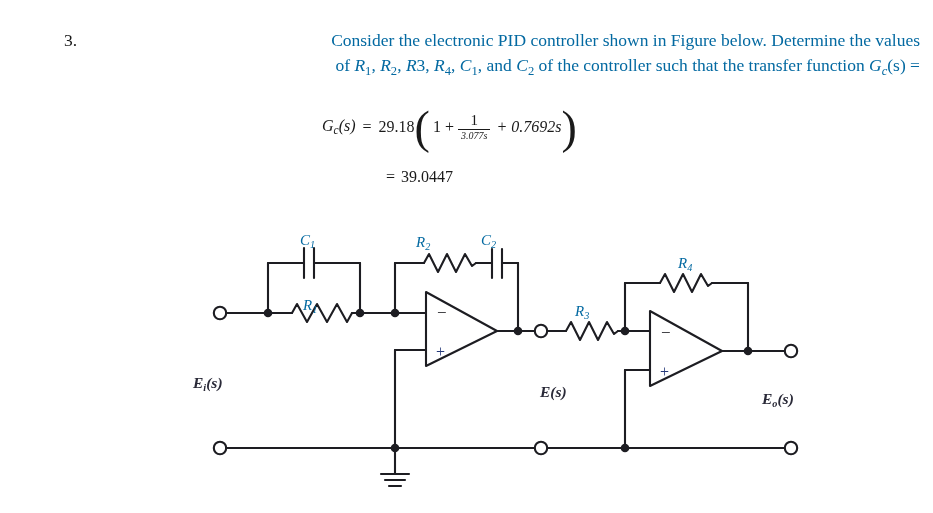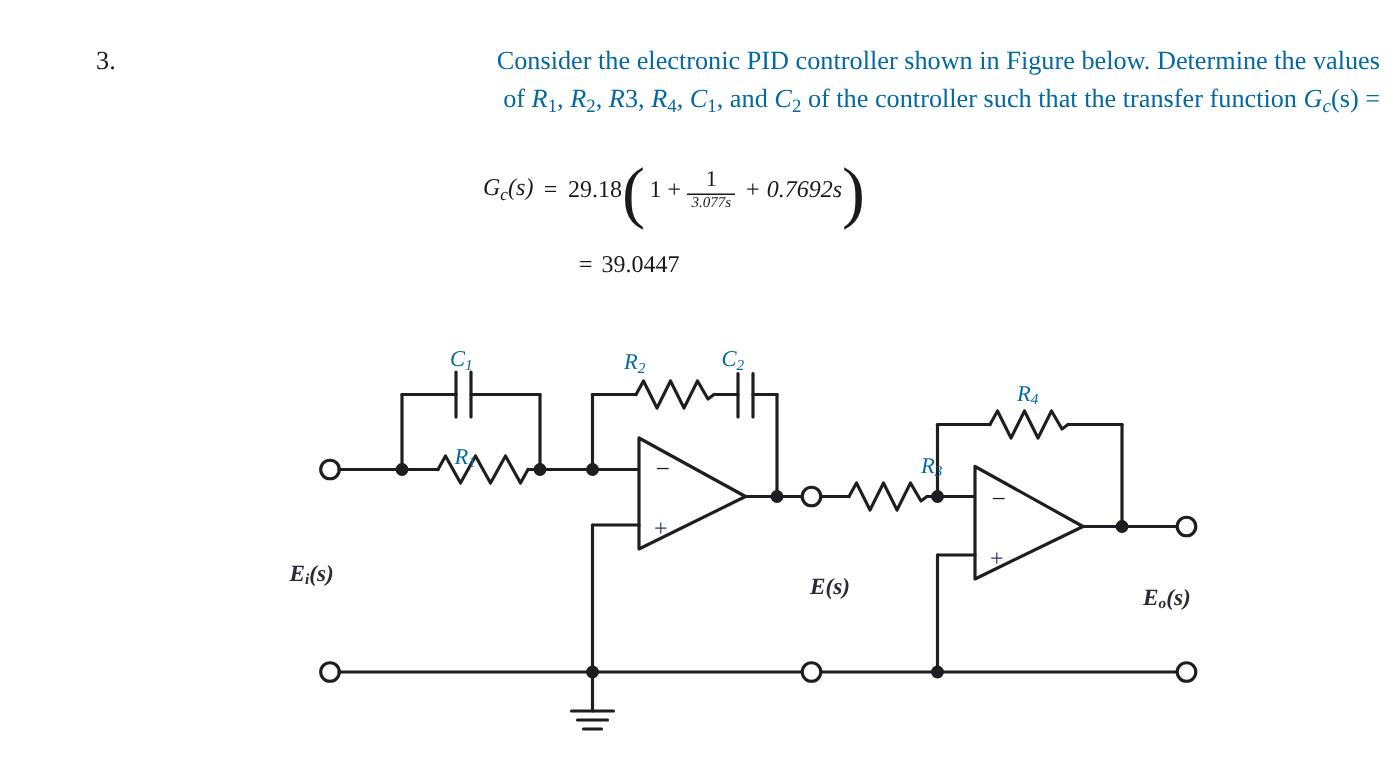--- a/index.html
+++ b/index.html
@@ -275,21 +275,21 @@
   </div>
   <div class="lbl" style="left:303px; top:285px;margin-top:12px;">
     <span>R</span><span class="s">1</span>
   </div>
   <div class="lbl" style="left:416px; top:234px;">
     <span>R</span><span class="s">2</span>
   </div>
   <div class="lbl" style="left:481px; top:232px;">
     <span>C</span><span class="s">2</span>
   </div>
-  <div class="lbl" style="left:575px; top:303px;margin-left:39px;">
+  <div class="lbl" style="left:575px; top:303px;">
     <span>R</span><span class="s">3</span>
   </div>
   <div class="lbl" style="left:678px; top:255px;">
     <span>R</span><span class="s">4</span>
   </div>
 
   <div class="lbl-sig" style="left:193px; top:374px;">
     <span>E</span><span class="s">i</span><span>(s)</span>
   </div>
   <div class="lbl-sig" style="left:540px; top:383px;">

